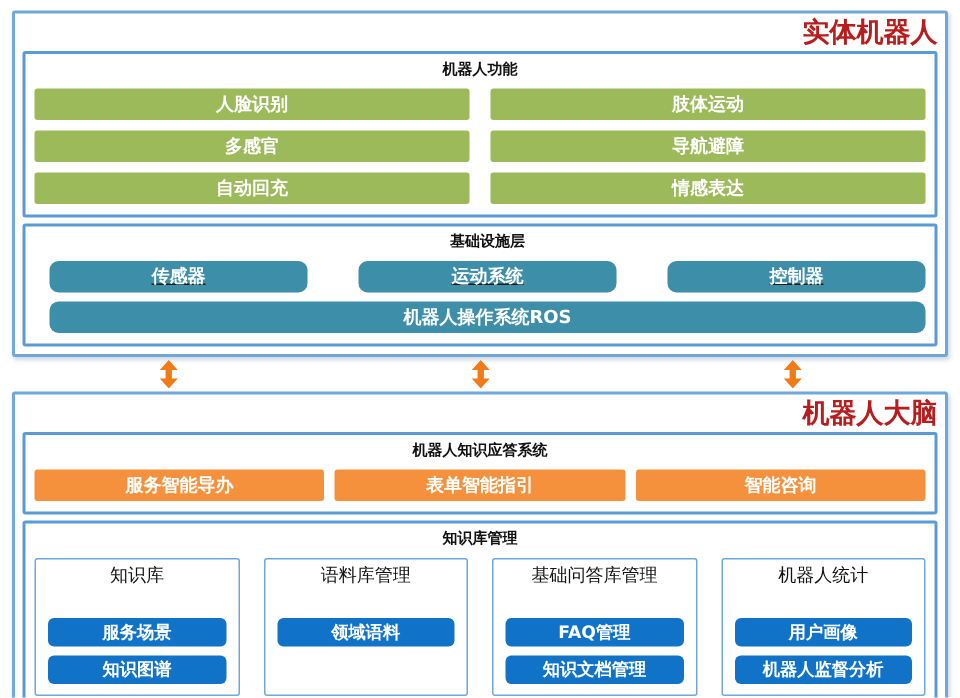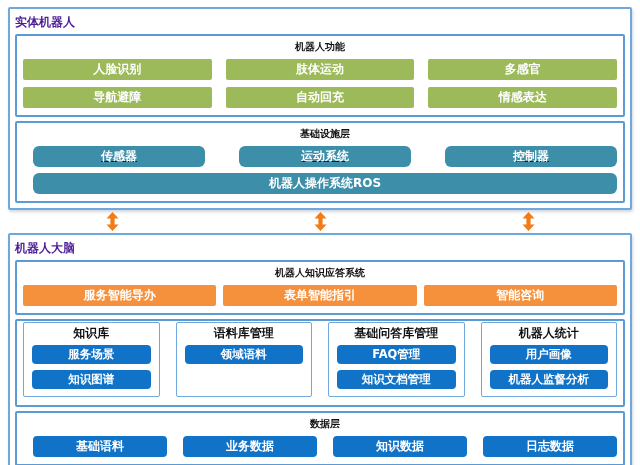--- a/index.html
+++ b/index.html
@@ -14,26 +14,26 @@
   .page { padding: 7px 8px 6px; }
 
   .section-outer {
     border: 2px solid #6FA8DC;
     border-radius: 2px;
     background: #fff;
     padding: 0 5px 5px;
     box-shadow: 1px 2px 3px rgba(120,140,160,0.35);
   }
   .section-title {
-    text-align: left;
+    text-align: right;
     font-weight: bold;
-    font-size: 12px;
+    font-size: 18px;
     line-height: 20px;
     padding: 3px 0 2px;
-    color: #4c1d95;
+    color: #b91c1c;
   }
   .box {
     border: 2px solid #5B9BD5;
     border-radius: 2px;
     background: #fff;
     padding: 1px 6px 7px;
     margin-bottom: 4px;
   }
   .box:last-child { margin-bottom: 0; padding-left: 16px; }
   .box-title {
@@ -55,21 +55,21 @@
     white-space: nowrap;
     overflow: hidden;
   }
   .node.green  { background: #9CBA5A; border-radius: 2px; }
   .node.teal   { background: #3D8EA9; border-radius: 6px; }
   .node.orange { background: #F5913D; border-radius: 2px; }
   .node.blue   { background: #1173C8; border-radius: 4px; }
 
   .grid3-green {
     display: grid;
-    grid-template-columns: repeat(3, 1fr);
+    grid-template-columns: repeat(2, 1fr);
     gap: 7px 14px;
   }
   .grid3-teal {
     display: grid;
     grid-template-columns: repeat(3, 1fr);
     column-gap: 34px;
     margin-bottom: 6px;
     text-decoration: underline;
   }
   .grid3-orange {
@@ -95,23 +95,23 @@
   .group {
     border: 1.5px solid #6FA8DC;
     border-radius: 2px;
     padding: 2px 8px 7px;
     background: #fff;
   }
   .group-title {
     text-align: center;
     font-size: 12px;
     line-height: 17px;
-    font-weight: bold;
+    font-weight: normal;
     color: #111;
-    padding-bottom: 3px;
+    padding-bottom: 20px;
     white-space: nowrap;
   }
   .group .node { margin-top: 0; }
   .group .node + .node { margin-top: 6px; }
   .group .node { padding: 2px 2px; font-size: 11.5px; }
 
   .knowledge-box { padding-bottom: 8px; }
 </style>
 </head>
 <body>
@@ -168,20 +168,21 @@
     <div class="box">
       <div class="box-title">机器人知识应答系统</div>
       <div class="grid3-orange">
         <div class="node orange">服务智能导办</div>
         <div class="node orange">表单智能指引</div>
         <div class="node orange">智能咨询</div>
       </div>
     </div>
 
     <div class="box knowledge-box">
+      <div class="box-title">知识库管理</div>
       <div class="grid4">
 
         <div class="group">
           <div class="group-title">知识库</div>
           <div class="node blue">服务场景</div>
           <div class="node blue">知识图谱</div>
         </div>
 
         <div class="group">
           <div class="group-title">语料库管理</div>

